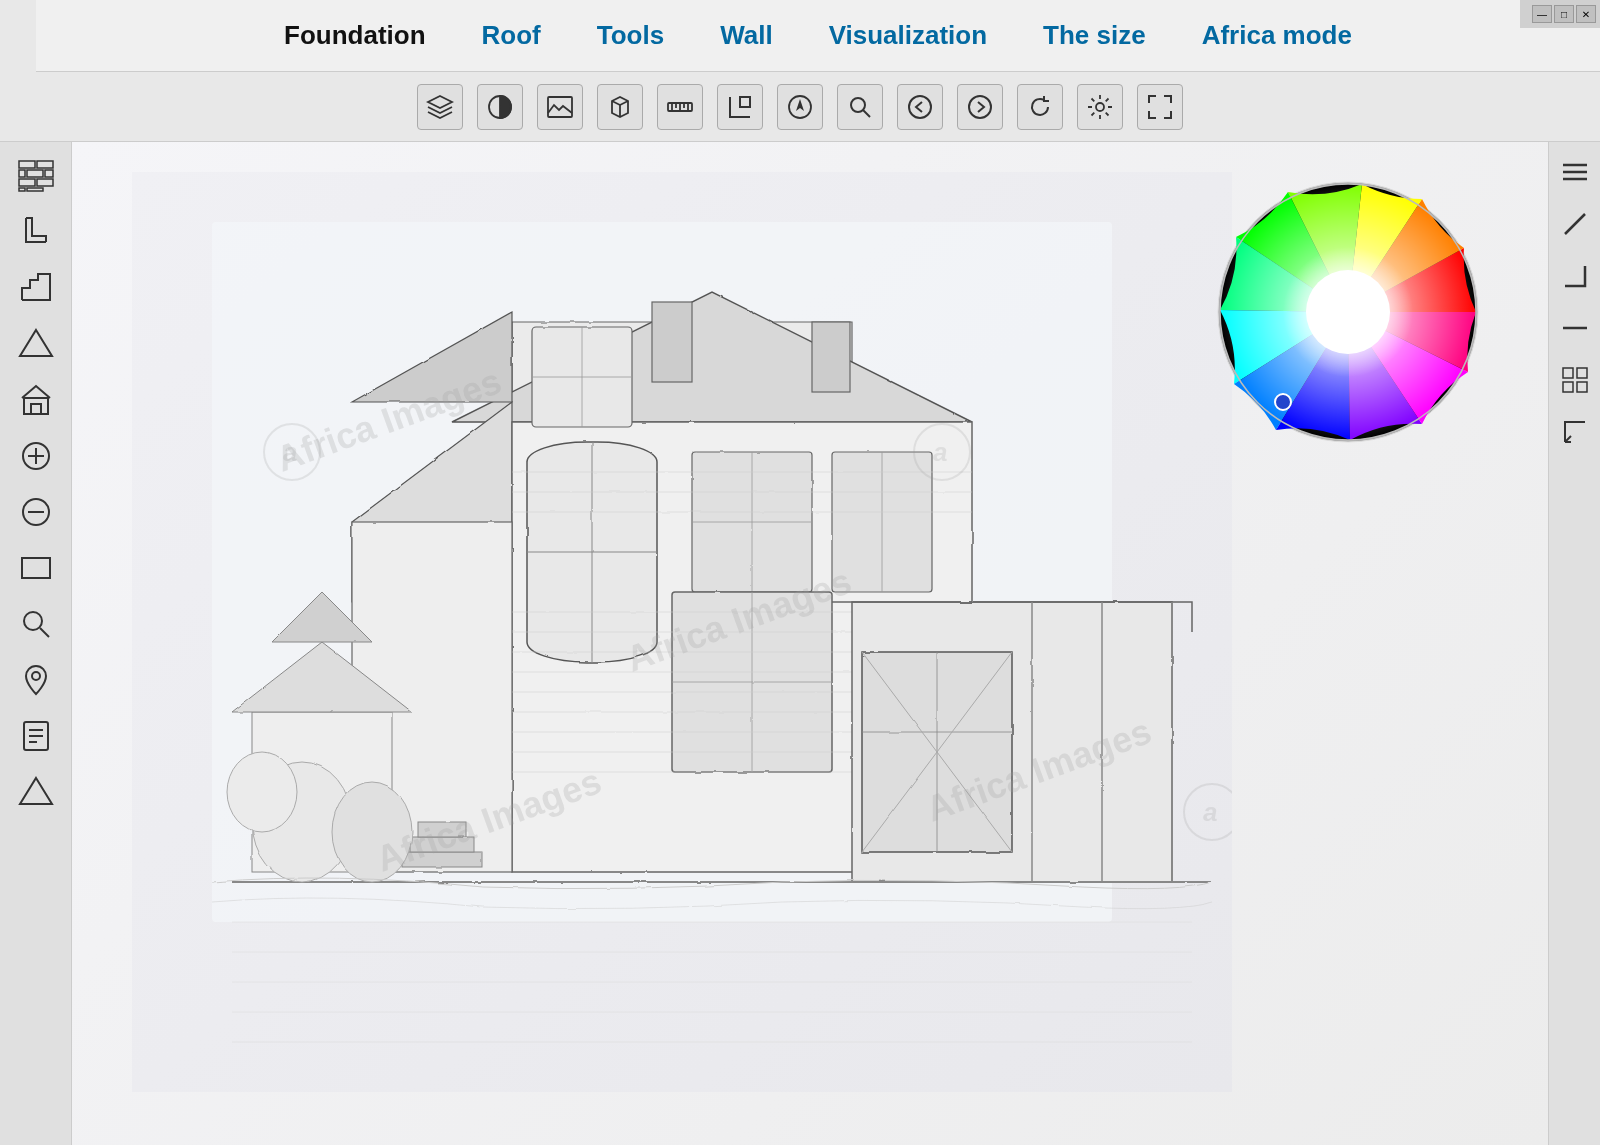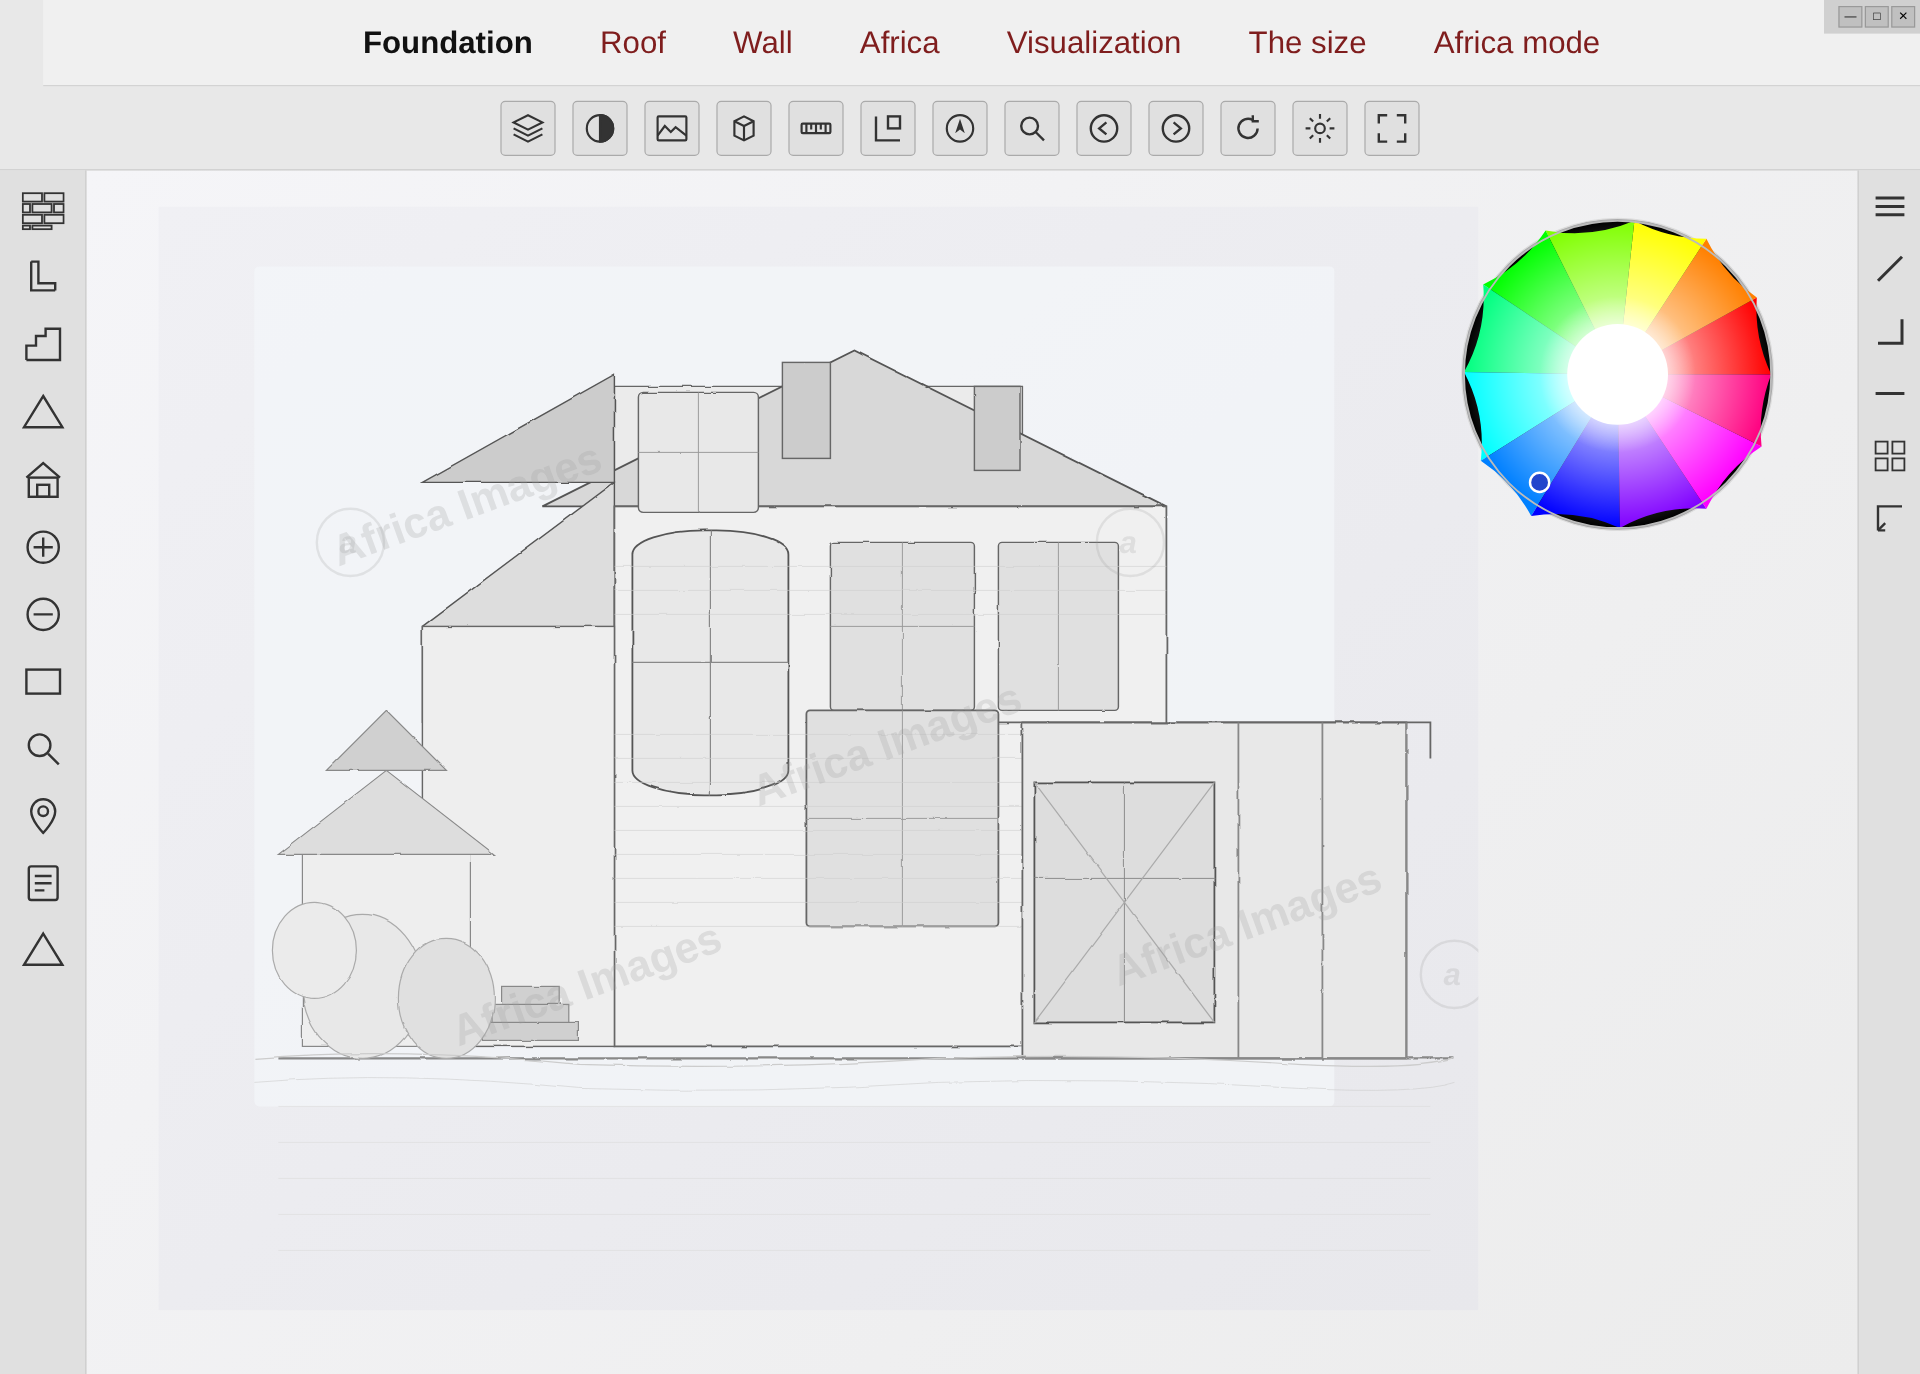--- a/index.html
+++ b/index.html
@@ -44,22 +44,22 @@
       display: flex;
       align-items: center;
       justify-content: center;
       gap: 40px;
       border-bottom: 1px solid #ccc;
       z-index: 50;
       margin-left: 36px;
     }
     .menu-item {
       font-size: 26px;
-      font-weight: 400;
-      color: #7f1d1d;
+      font-weight: 700;
+      color: #0369a1;
       cursor: pointer;
       padding: 4px 8px;
     }
     .menu-item.active {
       font-weight: 900;
       color: #111;
     }
 
     
     .toolbar {
@@ -150,22 +150,22 @@
 
 <div class="title-bar">
   <div class="title-bar-btn">—</div>
   <div class="title-bar-btn">□</div>
   <div class="title-bar-btn">✕</div>
 </div>
 
 <div class="menu-bar">
   <span class="menu-item active">Foundation</span>
   <span class="menu-item">Roof</span>
+  <span class="menu-item">Tools</span>
   <span class="menu-item">Wall</span>
-  <span class="menu-item">Africa</span>
   <span class="menu-item">Visualization</span>
   <span class="menu-item">The size</span>
   <span class="menu-item">Africa mode</span>
 </div>
 
 <div class="toolbar">
 
   <div class="toolbar-icon" title="Layers">
     <svg width="28" height="28" viewBox="0 0 28 28" fill="none" stroke="#333" stroke-width="1.8">
       <polygon points="14,3 26,9 14,15 2,9"></polygon>

